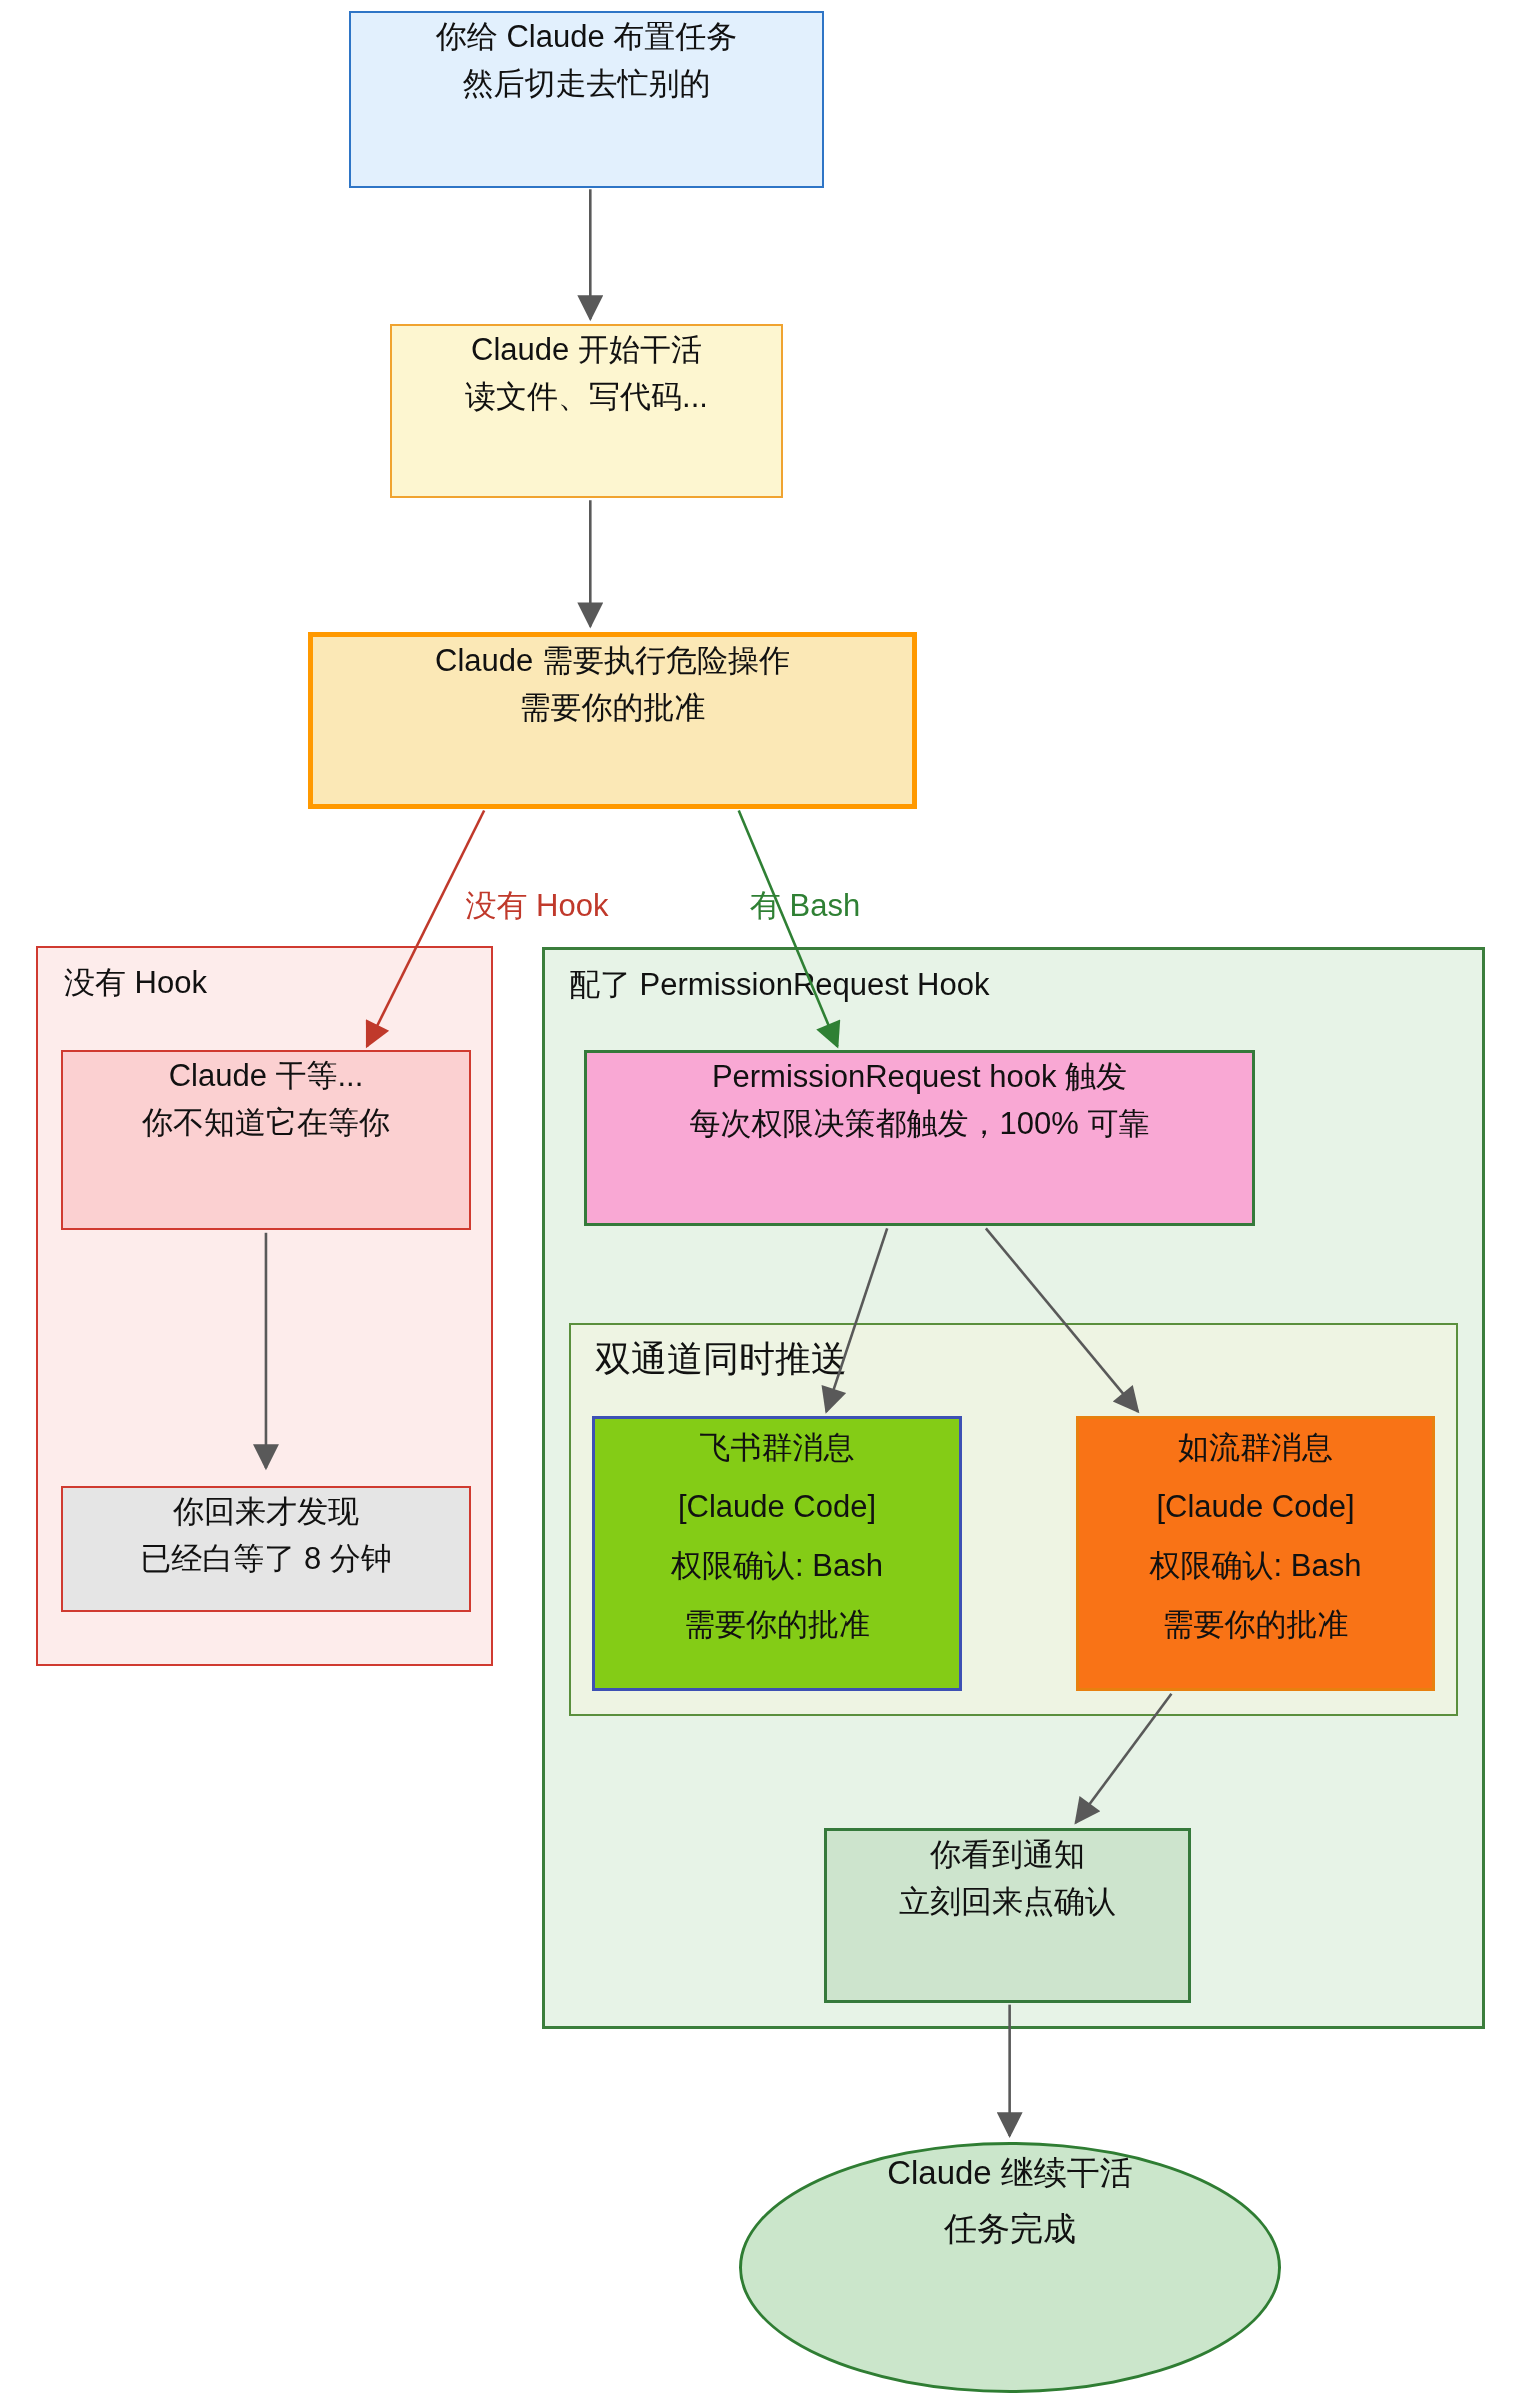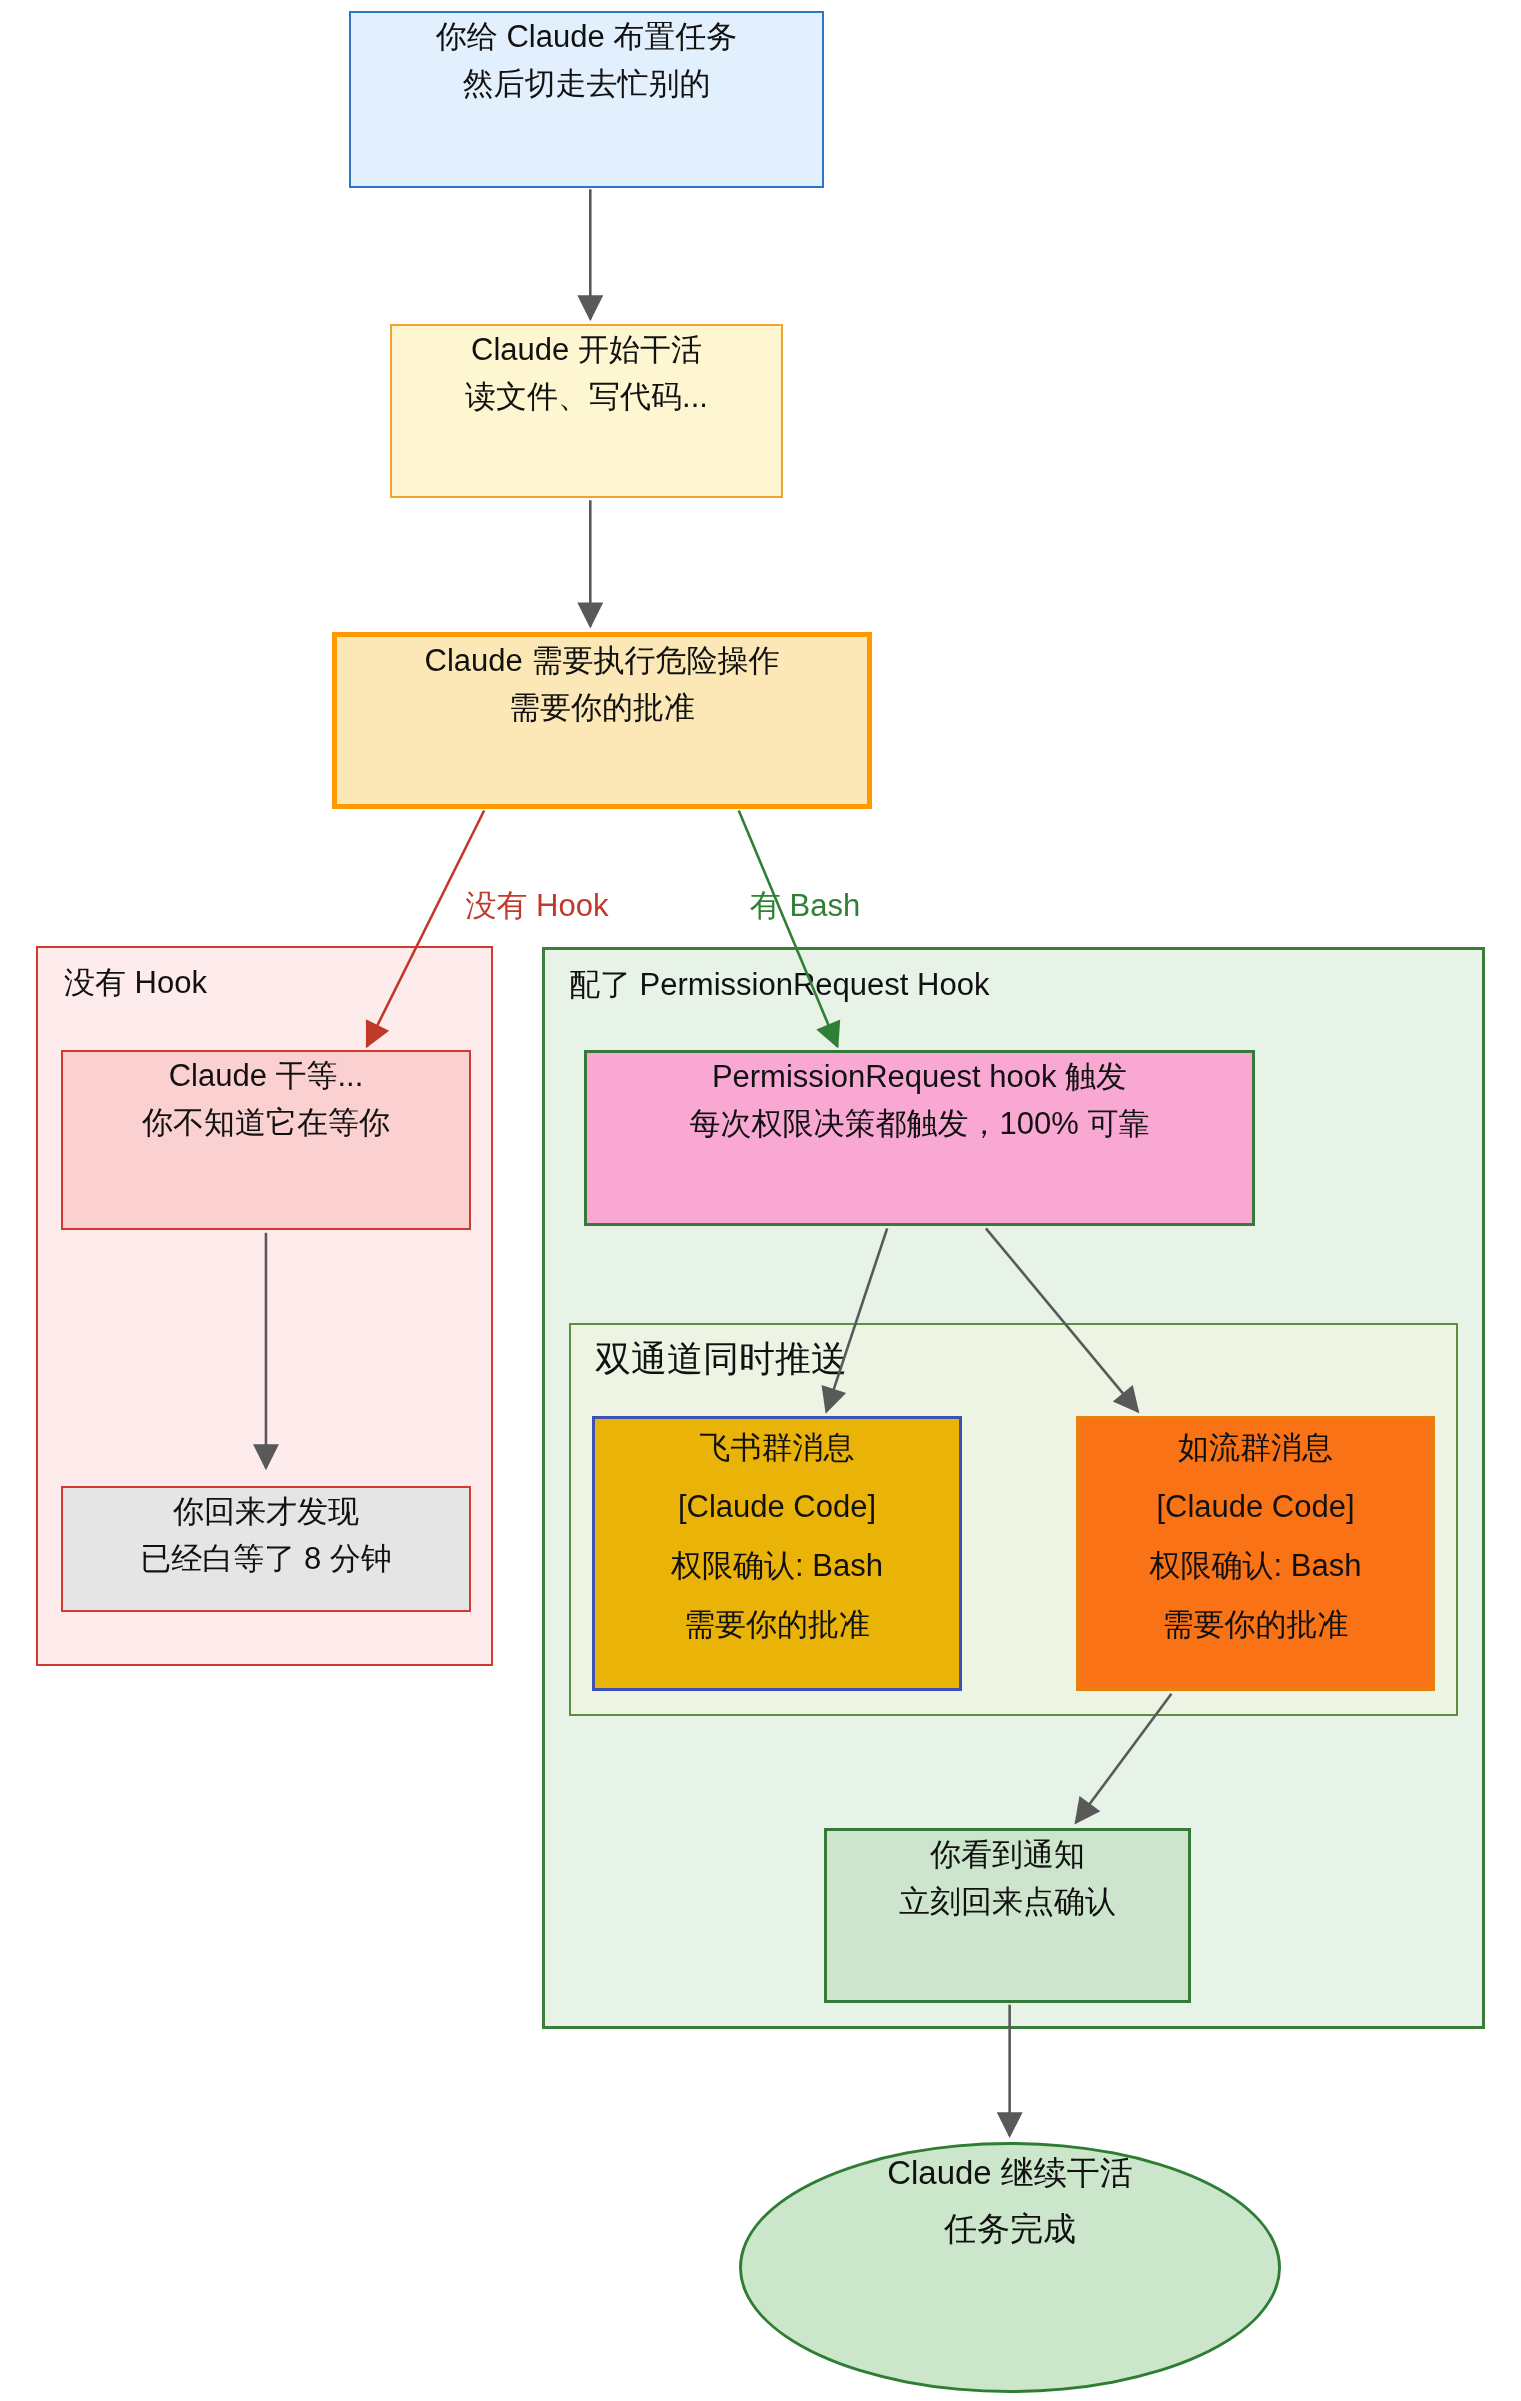--- a/index.html
+++ b/index.html
@@ -36,31 +36,31 @@
   .edge-label{
     position:absolute;
     font-size:31px;
     text-align:center;
     white-space:nowrap;
     z-index:5;
   }
   
   .n-assign   {left:349px;top:11px;width:475px;height:177px;background:#e2f0fd;border:2.2px solid #2e75c6;}
   .n-working  {left:390px;top:324px;width:393px;height:174px;background:#fdf6d0;border:2.2px solid #f0a330;}
-  .n-danger   {left:332px;top:632px;width:540px;height:177px;background:#fbe8b6;border:5.2px solid #ff9900;}
+  .n-danger   {left:308px;top:632px;width:609px;height:177px;background:#fbe8b6;border:5.2px solid #ff9900;}
   .sg-nohook  {left:36px;top:946px;width:457px;height:720px;background:#fdeceb;border:2.2px solid #d03a30;}
   .t-nohook   {left:64px;top:962px;}
   .n-waiting  {left:61px;top:1050px;width:410px;height:180px;background:#fbd0d1;border:2.2px solid #d03a30;}
   .n-wasted   {left:61px;top:1474px;width:410px;height:126px;background:#e5e5e5;border:2.2px solid #d03a30;margin-top:12px;}
   .sg-hook    {left:542px;top:947px;width:943px;height:1082px;background:#e7f3e7;border:3px solid #3b7e3c;}
   .t-hook     {left:569px;top:964px;}
   .n-trigger  {left:584px;top:1050px;width:671px;height:176px;background:#f9a8d4;border:3px solid #35793b;}
   .sg-dual    {left:569px;top:1323px;width:889px;height:393px;background:#eef4e3;border:2.2px solid #5a8f3d;z-index:2;}
   .t-dual     {left:595px;top:1335px;font-size:36px;}
-  .n-feishu   {left:592px;top:1416px;width:370px;height:275px;background:#eab308;border:3px solid #3d50b4;line-height:1.9;}
+  .n-feishu   {left:592px;top:1416px;width:370px;height:275px;background:#84cc16;border:3px solid #3d50b4;line-height:1.9;}
   .n-ruliu    {left:1076px;top:1416px;width:359px;height:275px;background:#f97316;border:3px solid #e8800f;line-height:1.9;}
   .n-notice   {left:824px;top:1828px;width:367px;height:175px;background:#cde4cd;border:3px solid #35793b;}
   .n-done     {left:739px;top:2142px;width:542px;height:251px;background:#cbe6cb;border:3.7px solid #2f7d33;border-radius:50%;font-size:33px;line-height:1.7;}
   .lbl-nohook {left:418px;top:885px;width:238px;color:#c0392b;}
   .lbl-hook   {left:701px;top:885px;width:208px;color:#2f8034;}
   svg.edges{
     position:absolute;left:0;top:0;width:1522px;height:2401px;
     z-index:4;pointer-events:none;
   }
   svg.edges line{stroke-width:3.5px;fill:none;}

